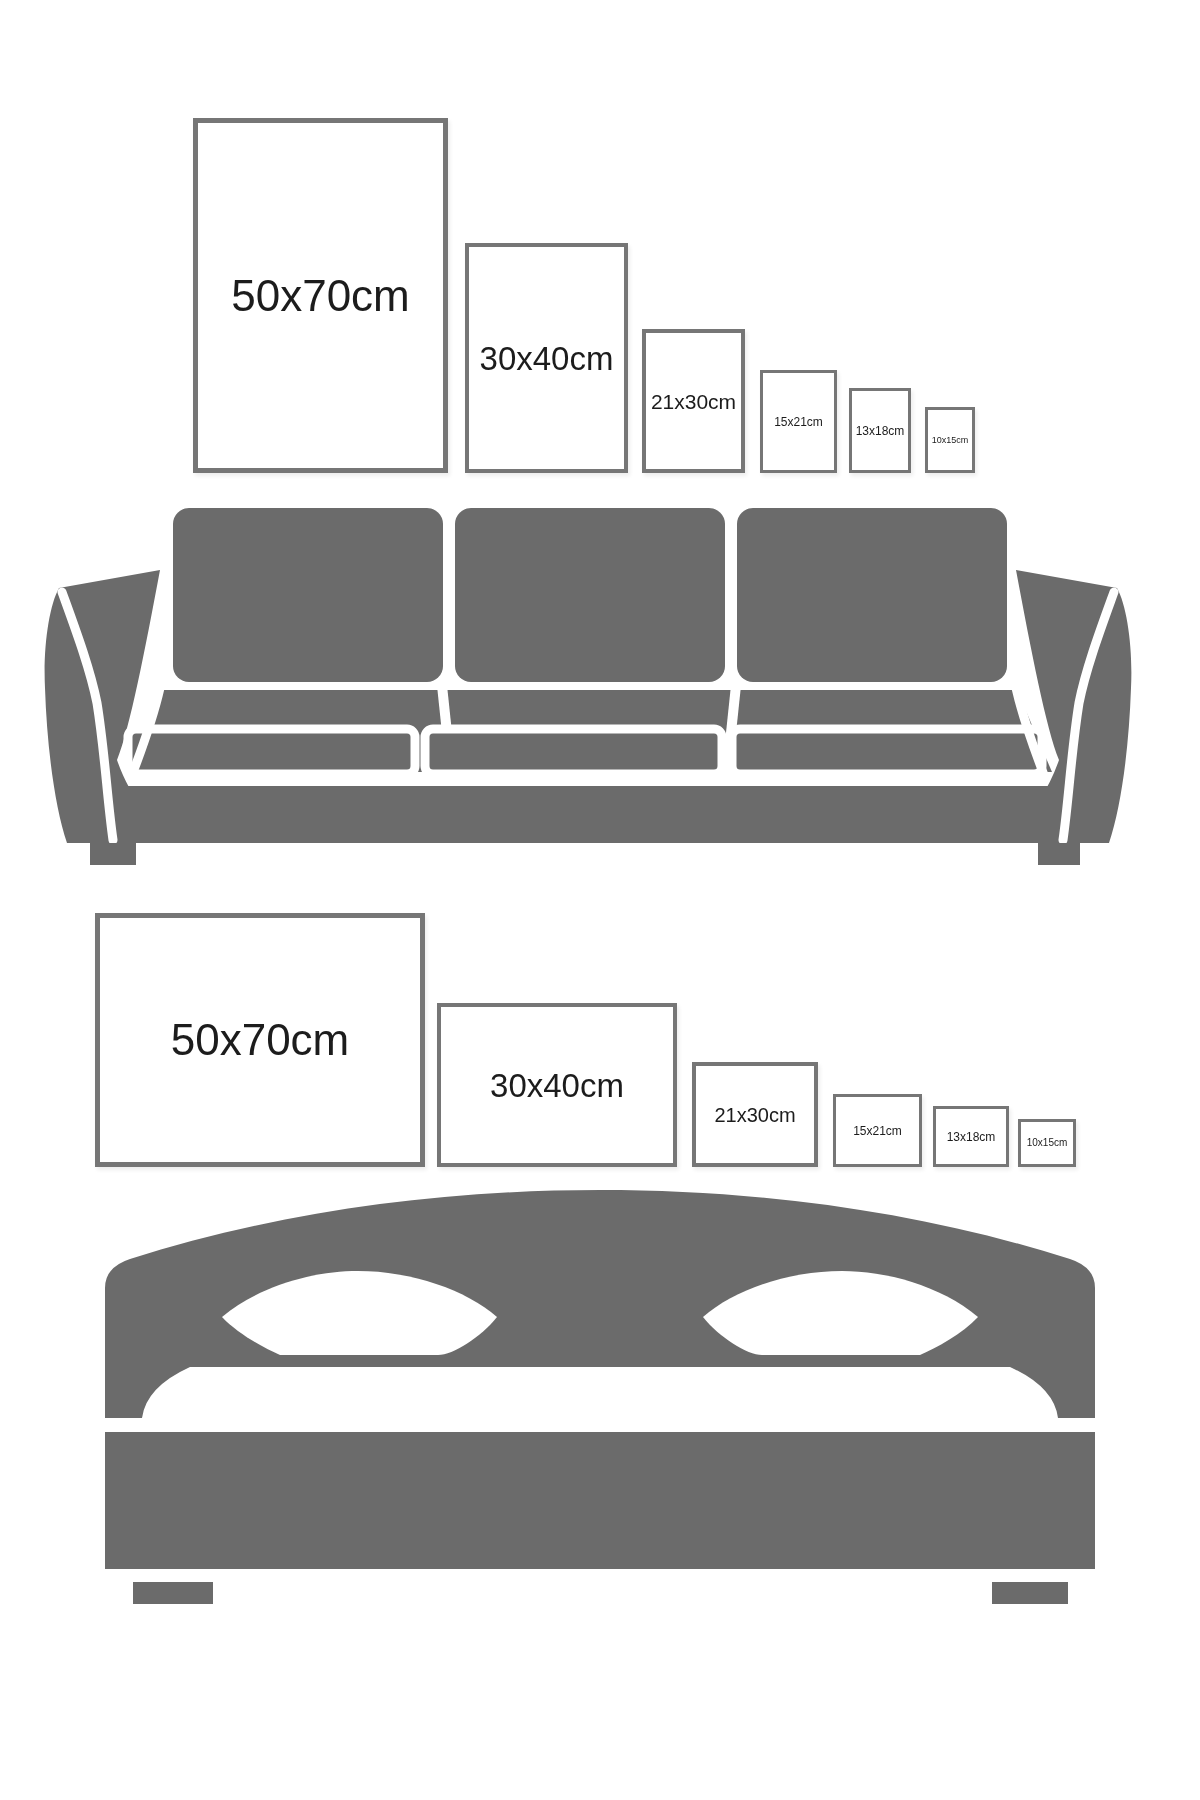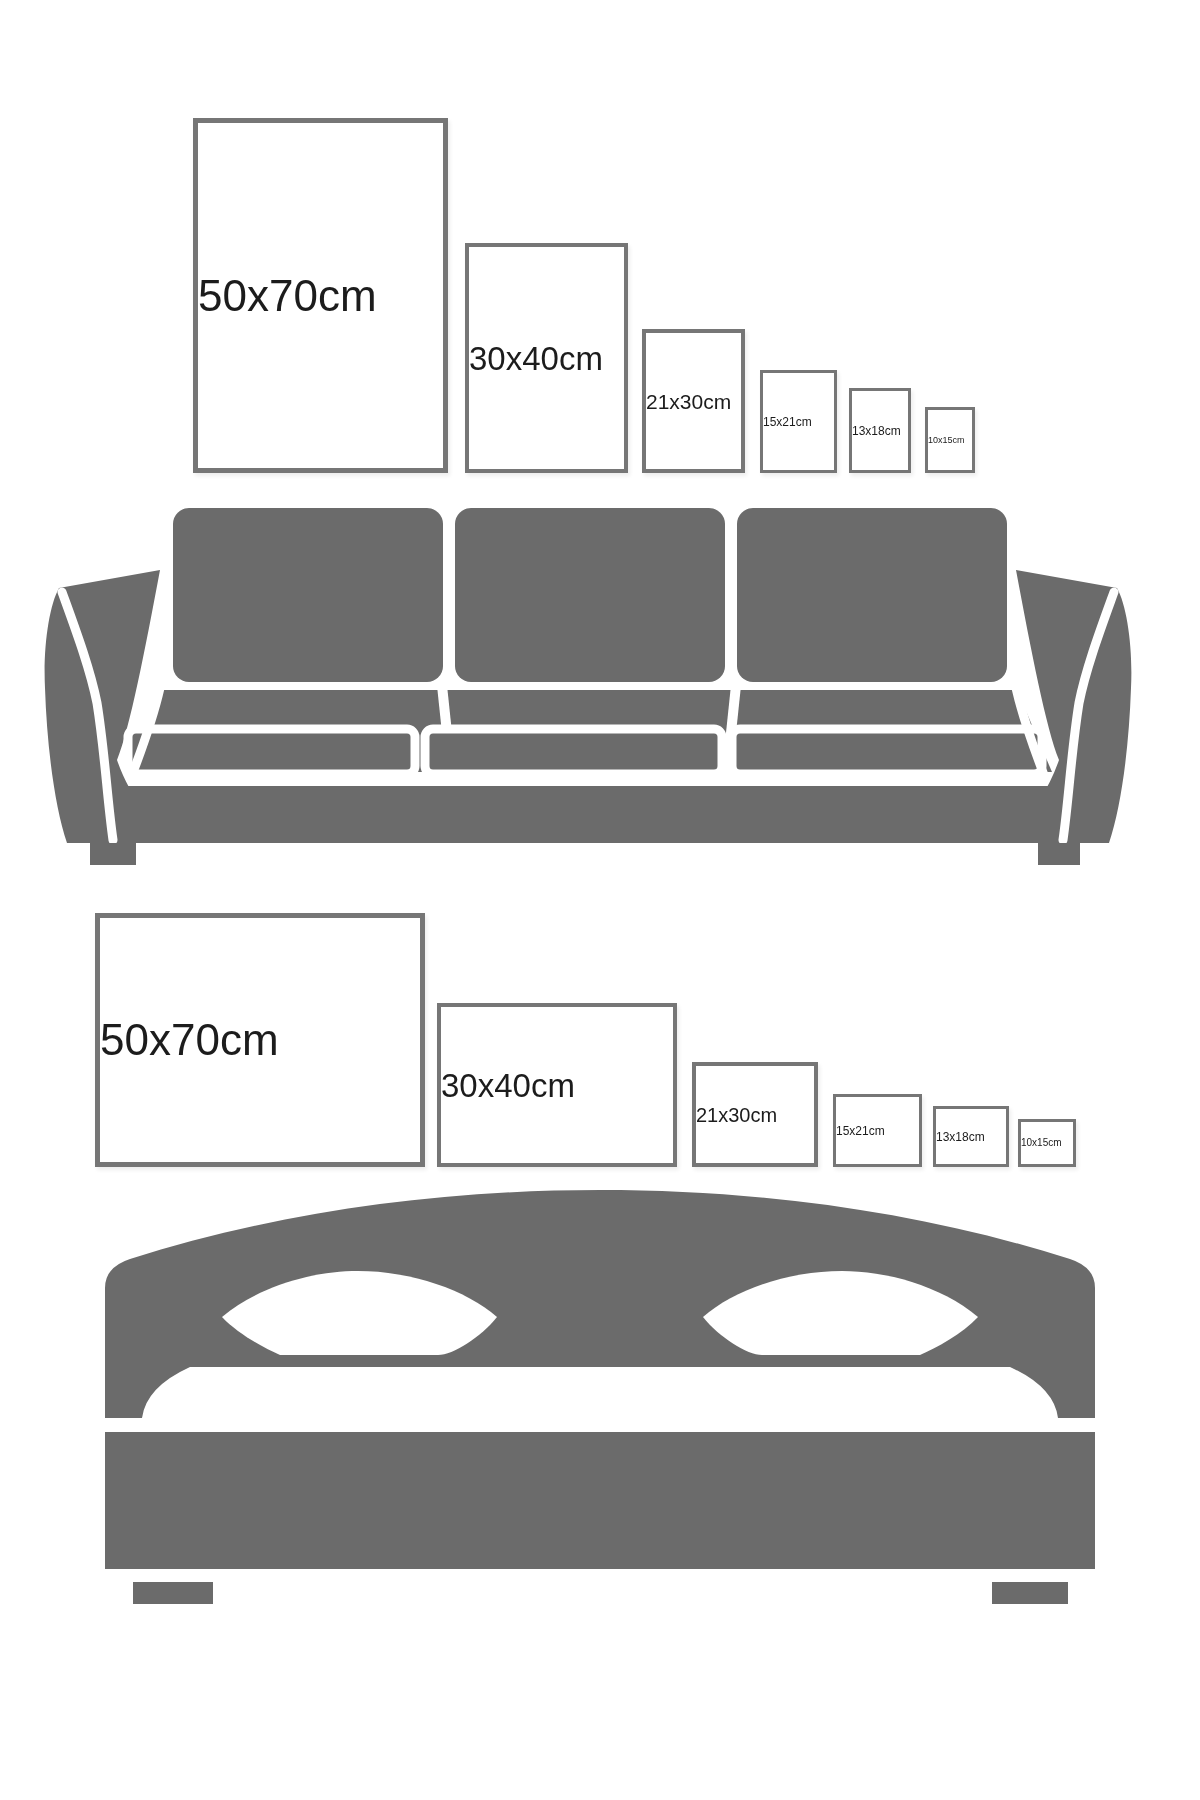--- a/index.html
+++ b/index.html
@@ -1,20 +1,20 @@
 <!DOCTYPE html>
 <html style="--bg: #ffffff; --furniture: #6b6b6b; --frame-border: #767676; --label: #1c1c1c;"><head>
 <meta charset="utf-8">
 <style>
   html,body{margin:0;padding:0;background:#ffffff;}
   #canvas{position:relative;width:1200px;height:1800px;background:var(--bg,#ffffff);overflow:hidden;
           font-family:"Liberation Sans",sans-serif;}
   .frame{position:absolute;box-sizing:border-box;background:#ffffff;
          border:3px solid var(--frame-border,#767676);
-         display:flex;align-items:center;
+         display:flex;align-items:center;justify-content:center;
          color:var(--label,#1c1c1c);box-shadow:2px 3px 4px rgba(0,0,0,0.07);}
   .frame span{white-space:nowrap;line-height:1;}
   
   .pf1{left:193px;top:118px;width:255px;height:355px;border-width:5px;font-size:44px;}
   .pf2{left:465px;top:243px;width:163px;height:230px;border-width:4px;font-size:33px;}
   .pf3{left:642px;top:329px;width:103px;height:144px;border-width:4px;font-size:21px;}
   .pf4{left:760px;top:370px;width:77px;height:103px;font-size:12px;}
   .pf5{left:849px;top:388px;width:62px;height:85px;font-size:12px;}
   .pf6{left:925px;top:407px;width:50px;height:66px;font-size:9px;}
   

